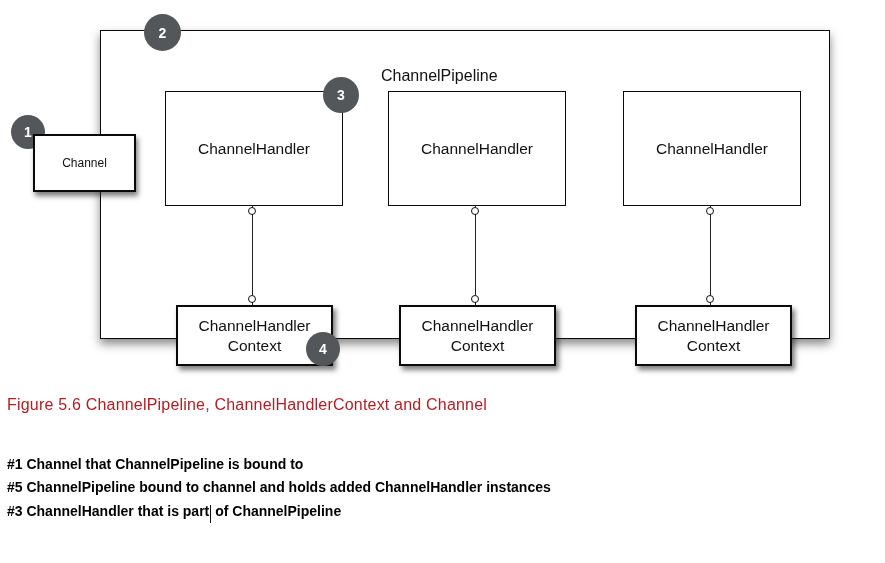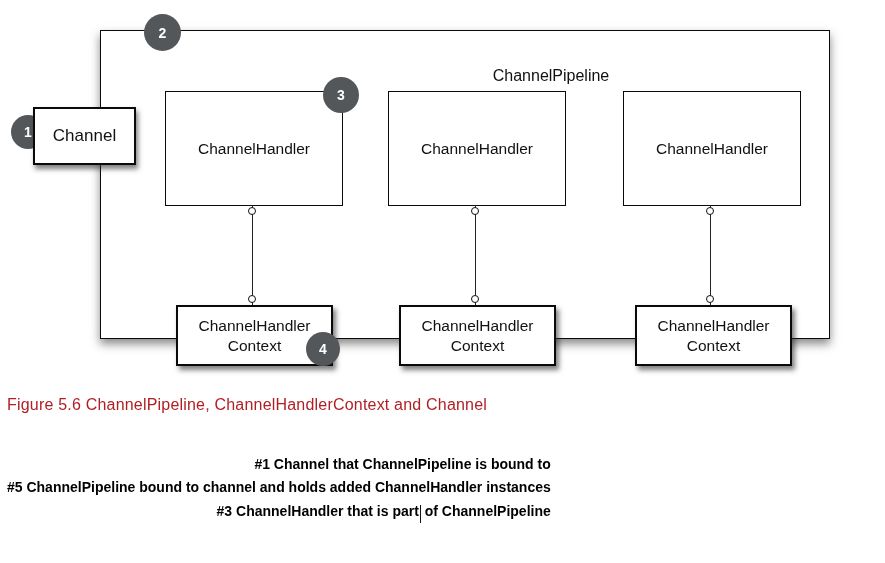--- a/index.html
+++ b/index.html
@@ -7,21 +7,21 @@
     position:relative;width:885px;height:563px;background:#ffffff;overflow:hidden;
     font-family:"Liberation Sans","DejaVu Sans",sans-serif;color:#000;
   }
   
   .pipeline{
     position:absolute;left:100px;top:30px;width:728px;height:307px;
     border:1.5px solid #0a0a0a;background:#ffffff;z-index:1;
     box-shadow:0 5px 9px rgba(40,40,40,0.55);
   }
   .pipeline-title{
-    position:absolute;left:280px;top:36px;width:340px;text-align:center;
+    position:absolute;left:280px;top:36px;width:340px;
     font-size:16px;color:#111;z-index:2;
   }
   
   .handler{
     position:absolute;top:91px;width:176px;height:113px;
     border:1.5px solid #0a0a0a;background:#ffffff;z-index:2;
     display:flex;align-items:center;justify-content:center;font-size:15.5px;color:#111;
   }
   .handler.h1{left:165px;}
   .handler.h2{left:388px;}
@@ -43,42 +43,42 @@
     border:2px solid #0a0a0a;background:#ffffff;z-index:3;
     display:flex;flex-direction:column;align-items:center;justify-content:center;
     font-size:15.5px;line-height:19.5px;color:#111;
     box-shadow:3px 4px 5px rgba(40,40,40,0.6);
   }
   .context.x1{left:176px;}
   .context.x2{left:399px;}
   .context.x3{left:635px;}
   
   .channel{
-    position:absolute;left:33px;top:107px;width:99px;height:54px;
+    position:absolute;left:33px;top:134px;width:99px;height:54px;
     border:2px solid #0a0a0a;background:#ffffff;z-index:3;
-    display:flex;align-items:center;justify-content:center;font-size:17px;color:#111;
+    display:flex;align-items:center;justify-content:center;font-size:12px;color:#111;
     box-shadow:2px 4px 5px rgba(40,40,40,0.6);
   }
   
   .badge{
     position:absolute;border-radius:50%;background:#545759;color:#fff;
     display:flex;align-items:center;justify-content:center;
     font-size:14px;font-weight:bold;
   }
   .badge.b1{left:11px;top:115px;width:34px;height:34px;z-index:2;}
   .badge.b2{left:144px;top:14px;width:37px;height:37px;z-index:4;}
   .badge.b3{left:323px;top:77px;width:36px;height:36px;z-index:4;}
   .badge.b4{left:306px;top:332px;width:34px;height:34px;z-index:4;}
   
   .caption{
     position:absolute;left:7px;top:396px;font-size:16px;letter-spacing:0.2px;color:#b01f24;
   }
   .notes{
     position:absolute;left:7px;top:453px;font-size:14px;font-weight:bold;
-    line-height:23.3px;color:#000;text-align:right;
+    line-height:23.3px;color:#000;
   }
   .caret{
     display:inline-block;width:0;border-left:1.3px solid #111;height:18px;
     vertical-align:middle;position:relative;top:2px;margin-left:1px;
   }
 </style>
 </head>
 <body>
 
 <div class="canvas">

